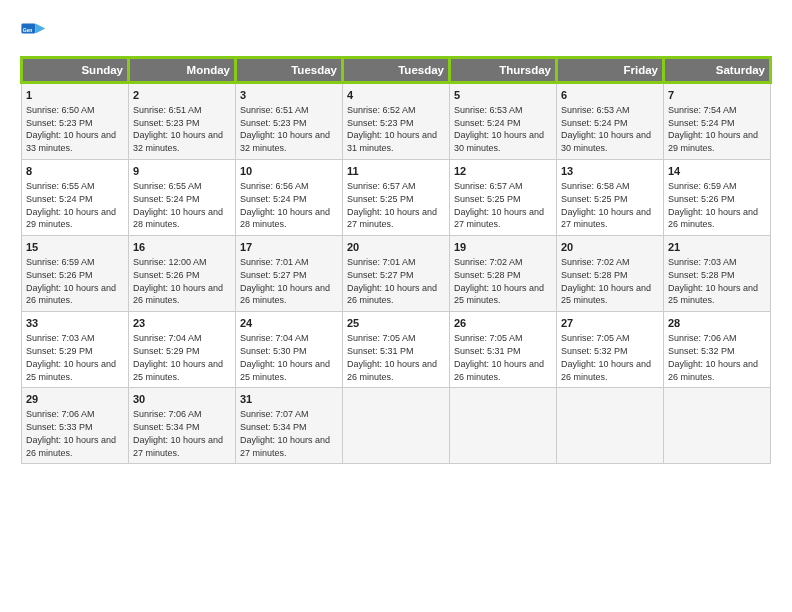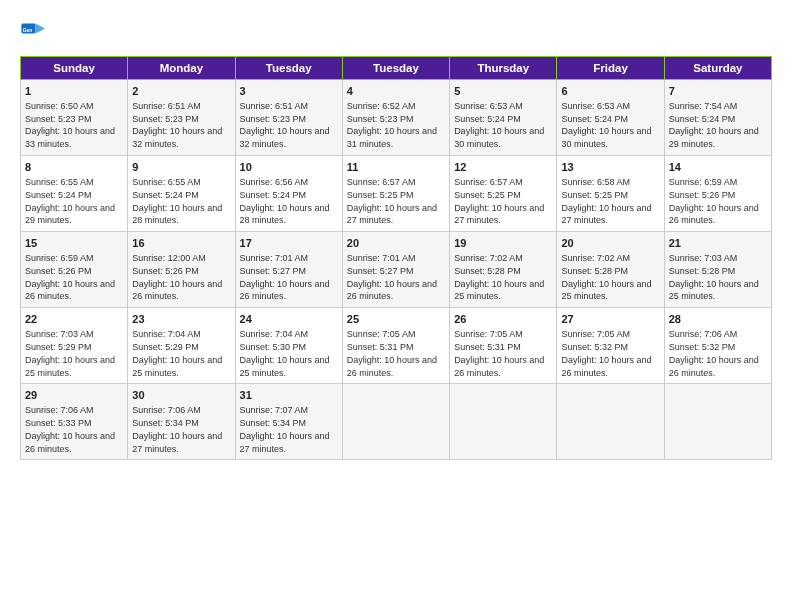--- a/index.html
+++ b/index.html
@@ -49,27 +49,27 @@
       font-size: 14px;
       color: #555;
       margin-top: 2px;
     }
     table {
       width: 100%;
       border-collapse: collapse;
       table-layout: fixed;
     }
     thead tr th {
-      background-color: #4c1d95;
+      background-color: #737373;
       color: #fff;
       font-size: 11.5px;
       font-weight: bold;
       padding: 5px 4px;
-      border: 1px solid #84cc16;
-      text-align: center;
+      border: 3px solid #84cc16;
+      text-align: right;
     }
     tbody tr td {
       border: 1px solid #ccc;
       padding: 4px 4px;
       vertical-align: top;
       font-size: 9.5px;
       color: #222;
       background: #fff;
       line-height: 1.35;
     }
@@ -143,21 +143,21 @@
         <tr>
           <td><span class="day-num">15</span><span class="day-info">Sunrise: 6:59 AM</span><br><span class="day-info">Sunset: 5:26 PM</span><br><span class="day-info">Daylight: 10 hours and 26 minutes.</span></td>
           <td><span class="day-num">16</span><span class="day-info">Sunrise: 12:00 AM</span><br><span class="day-info">Sunset: 5:26 PM</span><br><span class="day-info">Daylight: 10 hours and 26 minutes.</span></td>
           <td><span class="day-num">17</span><span class="day-info">Sunrise: 7:01 AM</span><br><span class="day-info">Sunset: 5:27 PM</span><br><span class="day-info">Daylight: 10 hours and 26 minutes.</span></td>
           <td><span class="day-num">20</span><span class="day-info">Sunrise: 7:01 AM</span><br><span class="day-info">Sunset: 5:27 PM</span><br><span class="day-info">Daylight: 10 hours and 26 minutes.</span></td>
           <td><span class="day-num">19</span><span class="day-info">Sunrise: 7:02 AM</span><br><span class="day-info">Sunset: 5:28 PM</span><br><span class="day-info">Daylight: 10 hours and 25 minutes.</span></td>
           <td><span class="day-num">20</span><span class="day-info">Sunrise: 7:02 AM</span><br><span class="day-info">Sunset: 5:28 PM</span><br><span class="day-info">Daylight: 10 hours and 25 minutes.</span></td>
           <td><span class="day-num">21</span><span class="day-info">Sunrise: 7:03 AM</span><br><span class="day-info">Sunset: 5:28 PM</span><br><span class="day-info">Daylight: 10 hours and 25 minutes.</span></td>
         </tr>
         <tr>
-          <td><span class="day-num">22</span><span class="day-info">Sunrise: 7:03 AM</span><br><span class="day-info">Sunset: 5:29 PM</span><br><span class="day-info">Daylight: 10 hours and 25 minutes.</span></td>
+          <td><span class="day-num">33</span><span class="day-info">Sunrise: 7:03 AM</span><br><span class="day-info">Sunset: 5:29 PM</span><br><span class="day-info">Daylight: 10 hours and 25 minutes.</span></td>
           <td><span class="day-num">23</span><span class="day-info">Sunrise: 7:04 AM</span><br><span class="day-info">Sunset: 5:29 PM</span><br><span class="day-info">Daylight: 10 hours and 25 minutes.</span></td>
           <td><span class="day-num">24</span><span class="day-info">Sunrise: 7:04 AM</span><br><span class="day-info">Sunset: 5:30 PM</span><br><span class="day-info">Daylight: 10 hours and 25 minutes.</span></td>
           <td><span class="day-num">25</span><span class="day-info">Sunrise: 7:05 AM</span><br><span class="day-info">Sunset: 5:31 PM</span><br><span class="day-info">Daylight: 10 hours and 26 minutes.</span></td>
           <td><span class="day-num">26</span><span class="day-info">Sunrise: 7:05 AM</span><br><span class="day-info">Sunset: 5:31 PM</span><br><span class="day-info">Daylight: 10 hours and 26 minutes.</span></td>
           <td><span class="day-num">27</span><span class="day-info">Sunrise: 7:05 AM</span><br><span class="day-info">Sunset: 5:32 PM</span><br><span class="day-info">Daylight: 10 hours and 26 minutes.</span></td>
           <td><span class="day-num">28</span><span class="day-info">Sunrise: 7:06 AM</span><br><span class="day-info">Sunset: 5:32 PM</span><br><span class="day-info">Daylight: 10 hours and 26 minutes.</span></td>
         </tr>
         <tr>
           <td><span class="day-num">29</span><span class="day-info">Sunrise: 7:06 AM</span><br><span class="day-info">Sunset: 5:33 PM</span><br><span class="day-info">Daylight: 10 hours and 26 minutes.</span></td>
           <td><span class="day-num">30</span><span class="day-info">Sunrise: 7:06 AM</span><br><span class="day-info">Sunset: 5:34 PM</span><br><span class="day-info">Daylight: 10 hours and 27 minutes.</span></td>

